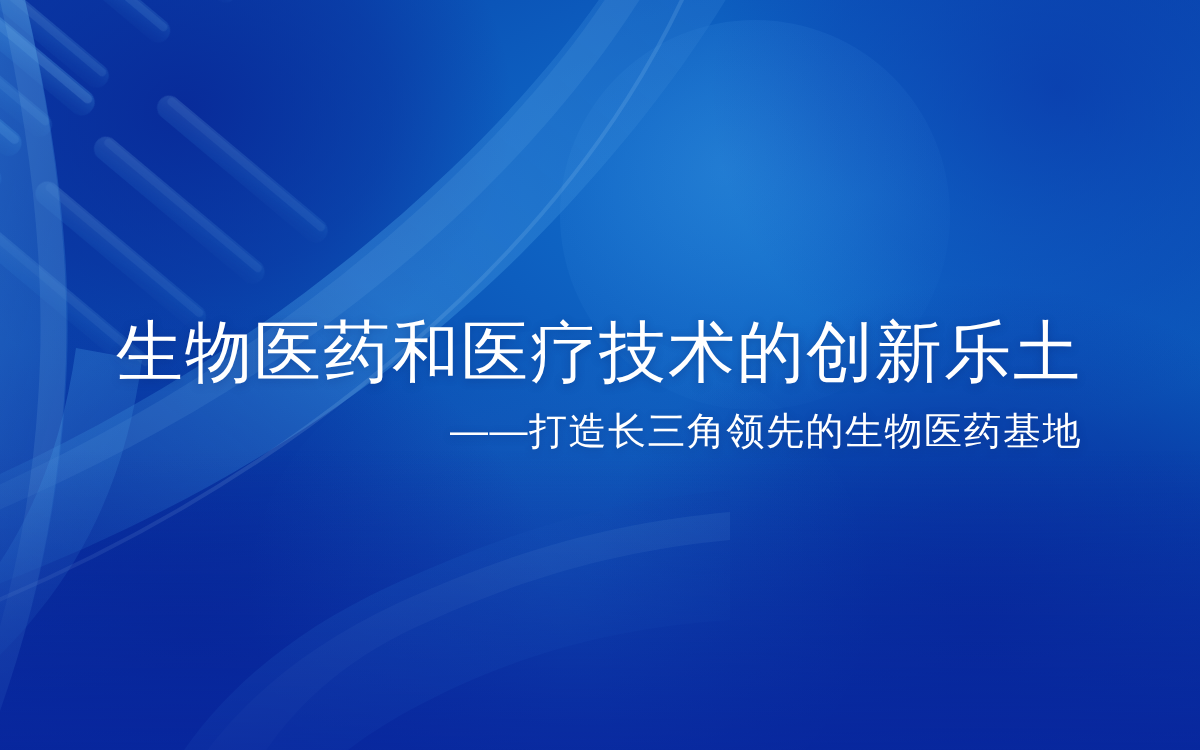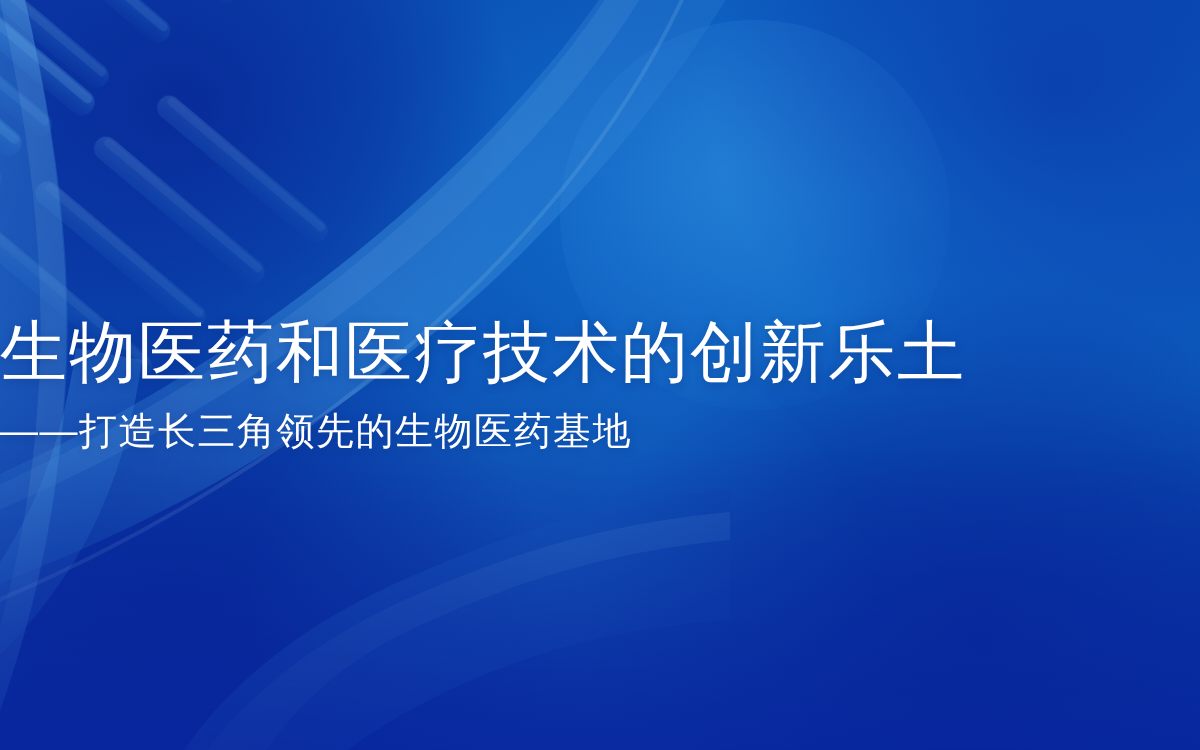--- a/index.html
+++ b/index.html
@@ -84,20 +84,21 @@
     pointer-events: none;
   }
   .dna svg { display: block; width: 100%; height: 100%; }
 
   
   .text-block {
     position: absolute;
     left: 0;
     top: 318px;
     width: 1082px;
+    text-align: right;
     z-index: 40;
   }
   .title {
     margin: 0;
     color: #ffffff;
     font-size: 67px;
     line-height: 1.0;
     font-weight: 400;
     letter-spacing: 2px;
     white-space: nowrap;

